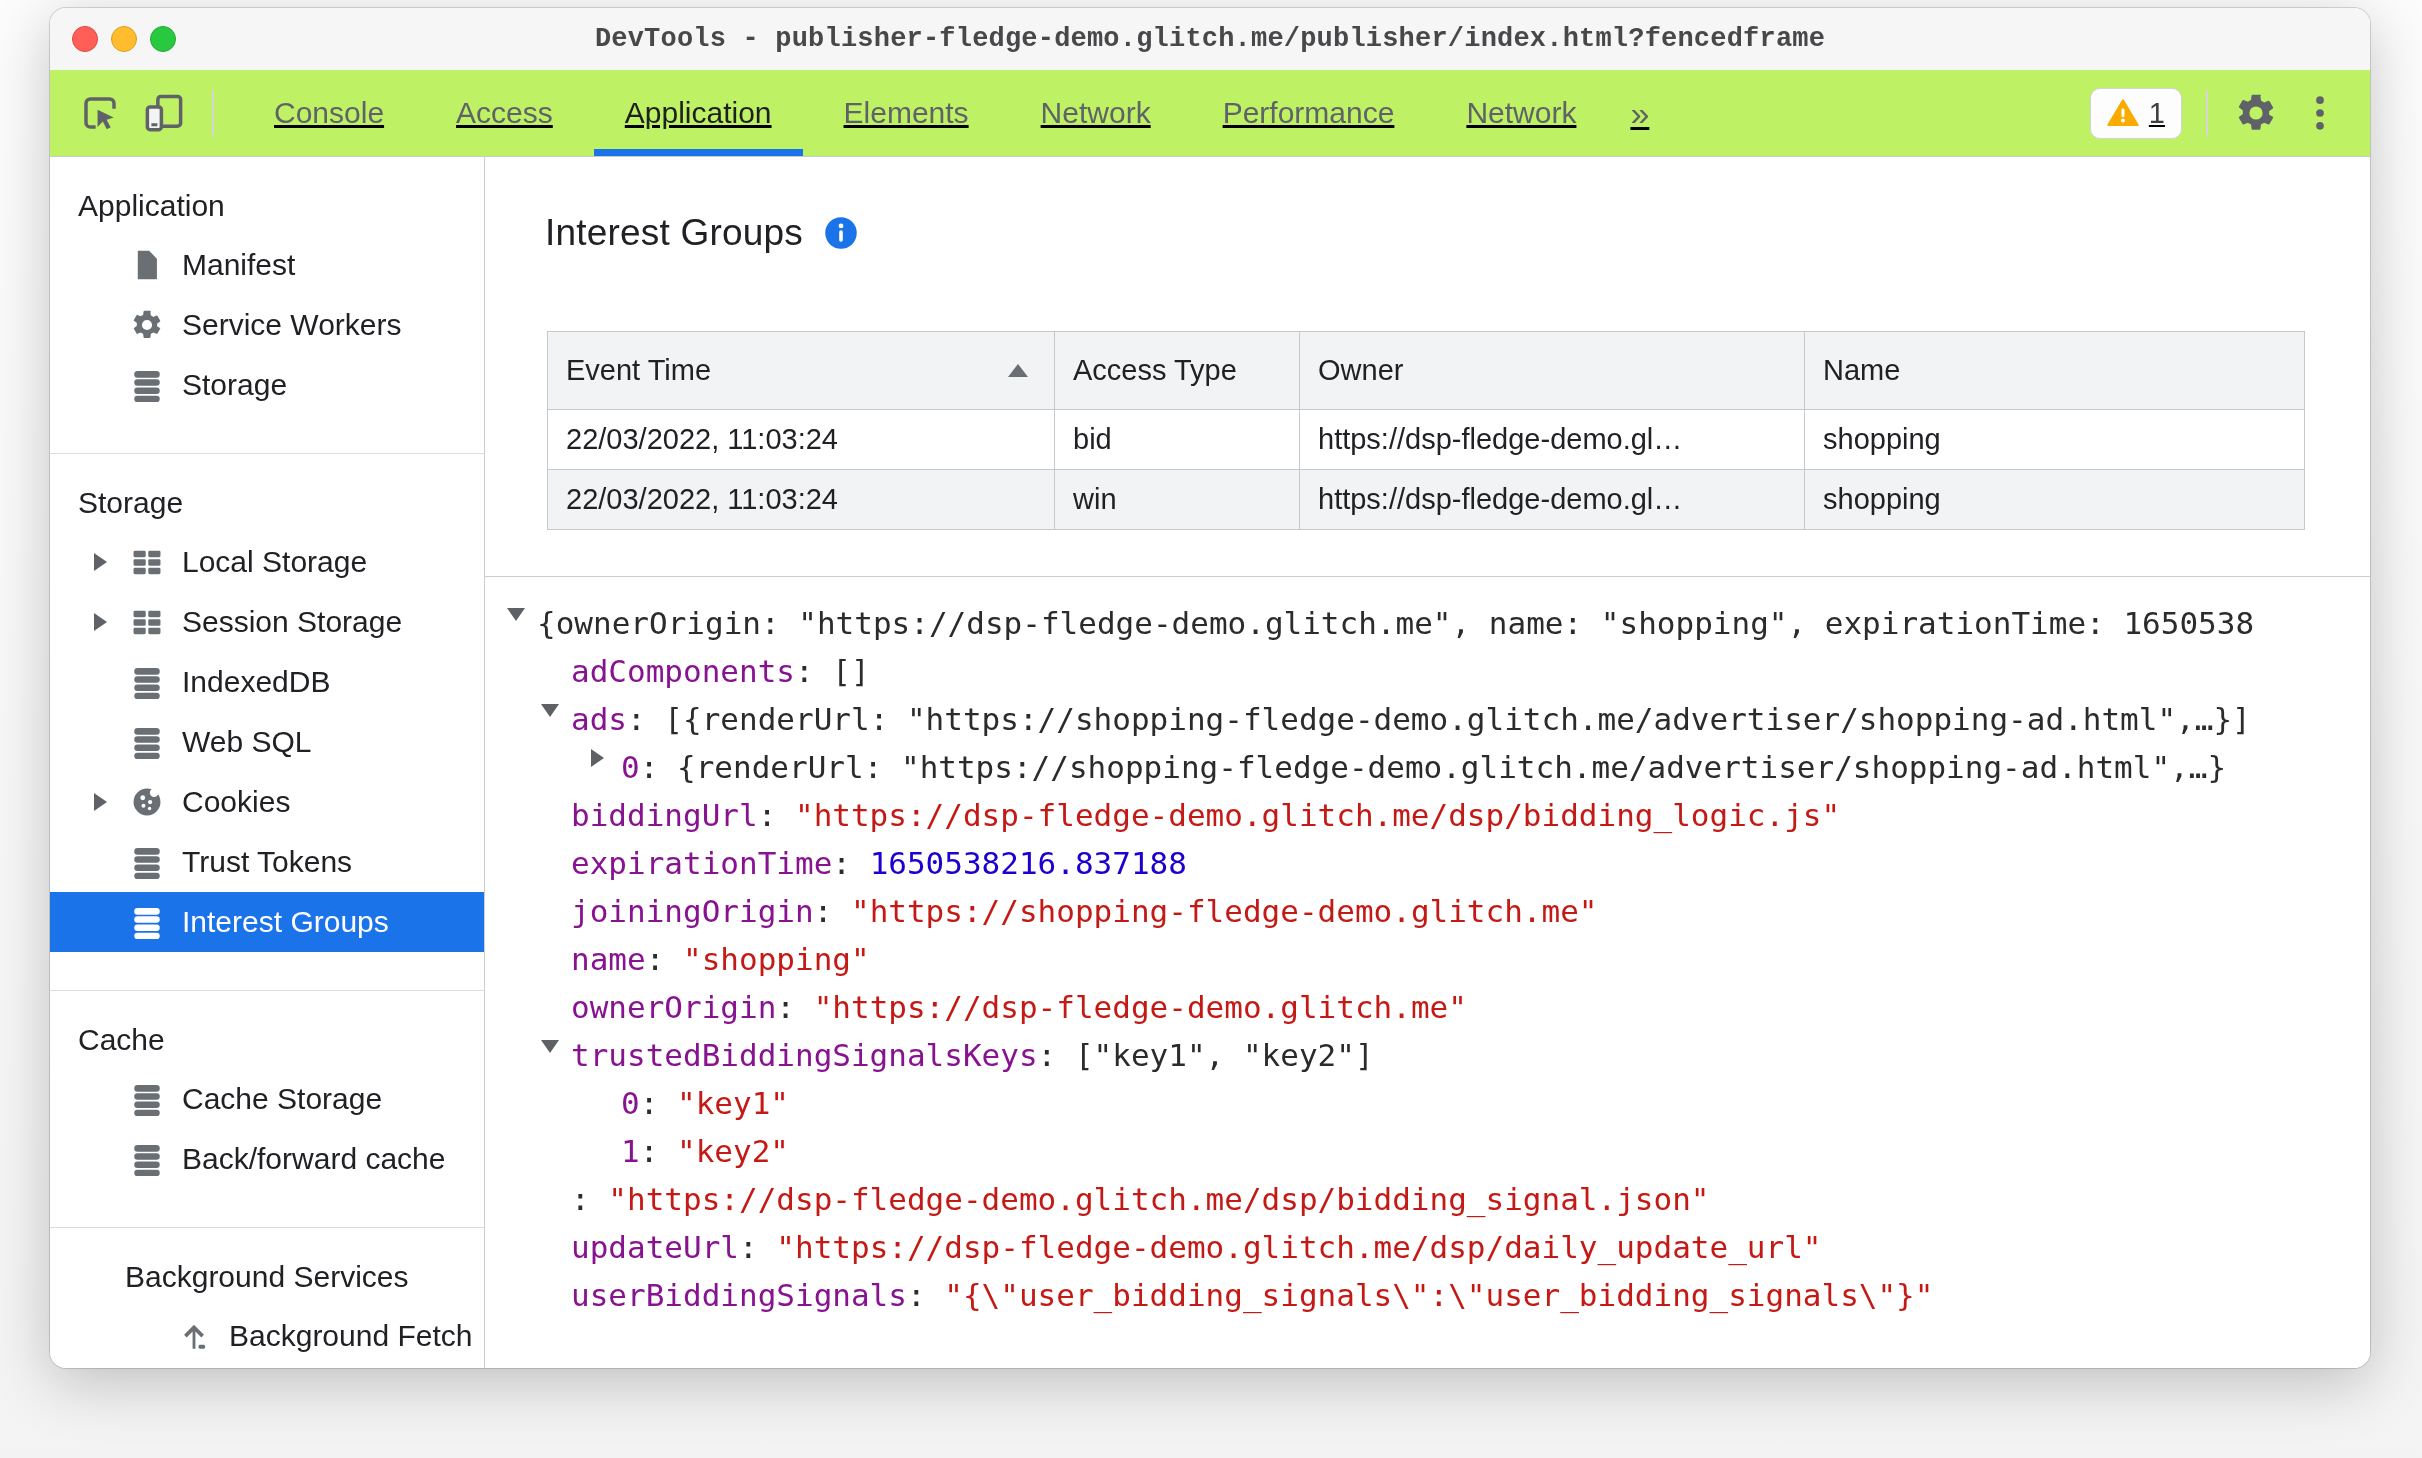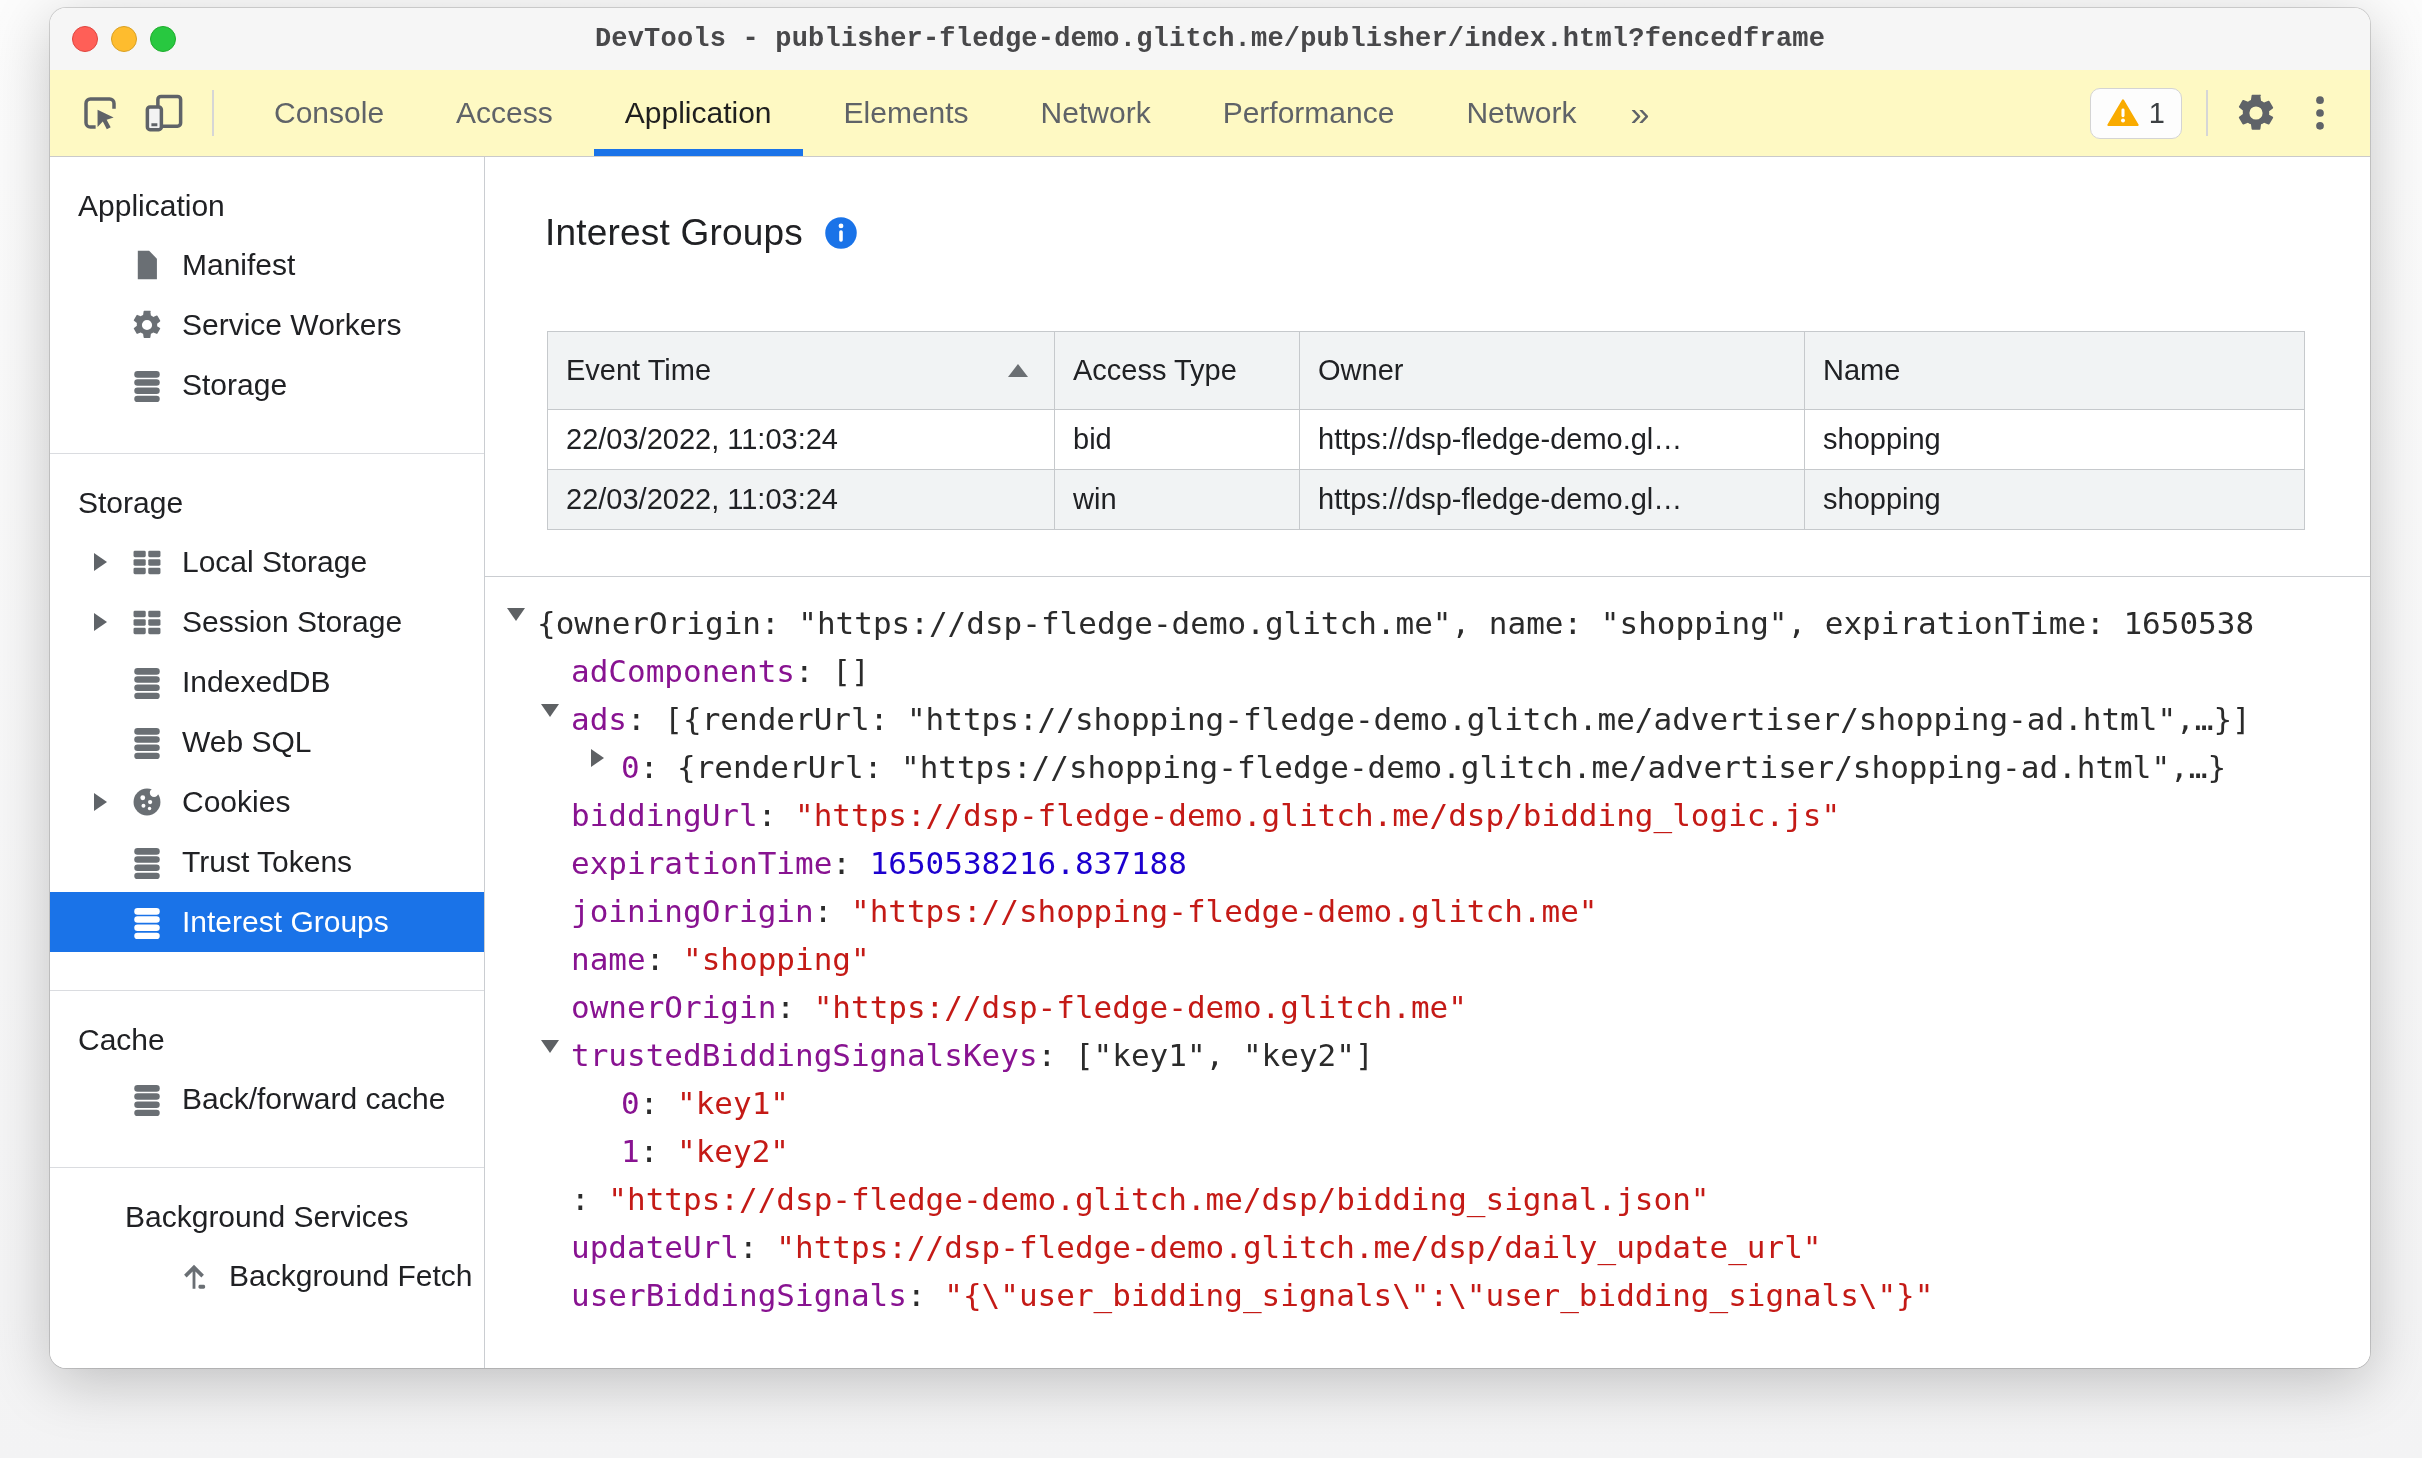--- a/index.html
+++ b/index.html
@@ -16,22 +16,22 @@
   .titlebar { height:62px; flex:none; background:#f6f6f6; position:relative;
     display:flex; align-items:center; justify-content:center; }
   .traffic { position:absolute; left:22px; top:0; height:100%; display:flex; align-items:center; gap:13px; }
   .tl { width:26px; height:26px; border-radius:50%; display:inline-block; }
   .tl.red { background:#ff5f57; border:1px solid #e0443e; }
   .tl.yellow { background:#febc2e; border:1px solid #d9a022; }
   .tl.green { background:#28c840; border:1px solid #1dad2b; }
   .win-title { font-size:27px; font-weight:700; color:#48484a; letter-spacing:.2px;font-family:Liberation Mono, monospace; }
 
   
-  .toolbar { height:87px; flex:none; background:#fef9c3; border-bottom:1px solid #cacaca;
-    display:flex; align-items:center; padding:0 26px; }
+  .toolbar { height:87px; flex:none; background:#bef264; border-bottom:1px solid #cacaca;
+    display:flex; align-items:center; padding:0 26px;text-decoration:underline; }
   .tb-icon { width:48px; height:48px; display:grid; place-items:center; color:#5f6368; }
   .tb-icon + .tb-icon { margin-left:16px; }
   .tb-icon svg { width:42px; height:42px; }
   .tb-sep { width:2px; height:46px; background:#d6d6d6; margin:0 24px; flex:none; }
   .tabs { display:flex; height:100%; }
   .tab { padding:0 36px; display:flex; align-items:center; font-size:30px; color:#5f6368;
     position:relative; white-space:nowrap; }
   .tab.active { color:#1f1f1f; }
   .tab.active::after { content:""; position:absolute; left:5px; right:5px; bottom:0; height:7px; background:#1a73e8; }
   .more-tabs { font-size:34px; color:#5f6368; padding:0 18px; }
@@ -299,20 +299,32 @@
           <div class="side-item">
             <span class="expander"></span>
             <span class="s-icon">
               <svg viewBox="0 0 24 24" fill="currentColor">
                 <rect x="3" y="2.2" width="18" height="4.6" rx="2.3"></rect>
                 <rect x="3" y="8" width="18" height="4.6" rx="2.3"></rect>
                 <rect x="3" y="13.8" width="18" height="4.6" rx="2.3"></rect>
                 <rect x="3" y="19.6" width="18" height="4.4" rx="2.2"></rect>
               </svg>
             </span>
+            <span class="s-label">Cache Storage</span>
+          </div>
+          <div class="side-item">
+            <span class="expander"></span>
+            <span class="s-icon">
+              <svg viewBox="0 0 24 24" fill="currentColor">
+                <rect x="3" y="2.2" width="18" height="4.6" rx="2.3"></rect>
+                <rect x="3" y="8" width="18" height="4.6" rx="2.3"></rect>
+                <rect x="3" y="13.8" width="18" height="4.6" rx="2.3"></rect>
+                <rect x="3" y="19.6" width="18" height="4.4" rx="2.2"></rect>
+              </svg>
+            </span>
             <span class="s-label">Back/forward cache</span>
           </div>
         </div>
         <div class="section">
           <div class="side-heading">Background Services</div>
           <div class="side-item">
             <span class="expander"></span>
             <span class="s-icon">
               <svg viewBox="0 0 24 24" fill="currentColor">
                 <path d="M11 21V8.8L6.8 13 5 11.2 12 4l7 7.2-1.8 1.8L13 8.8V21z"></path>

